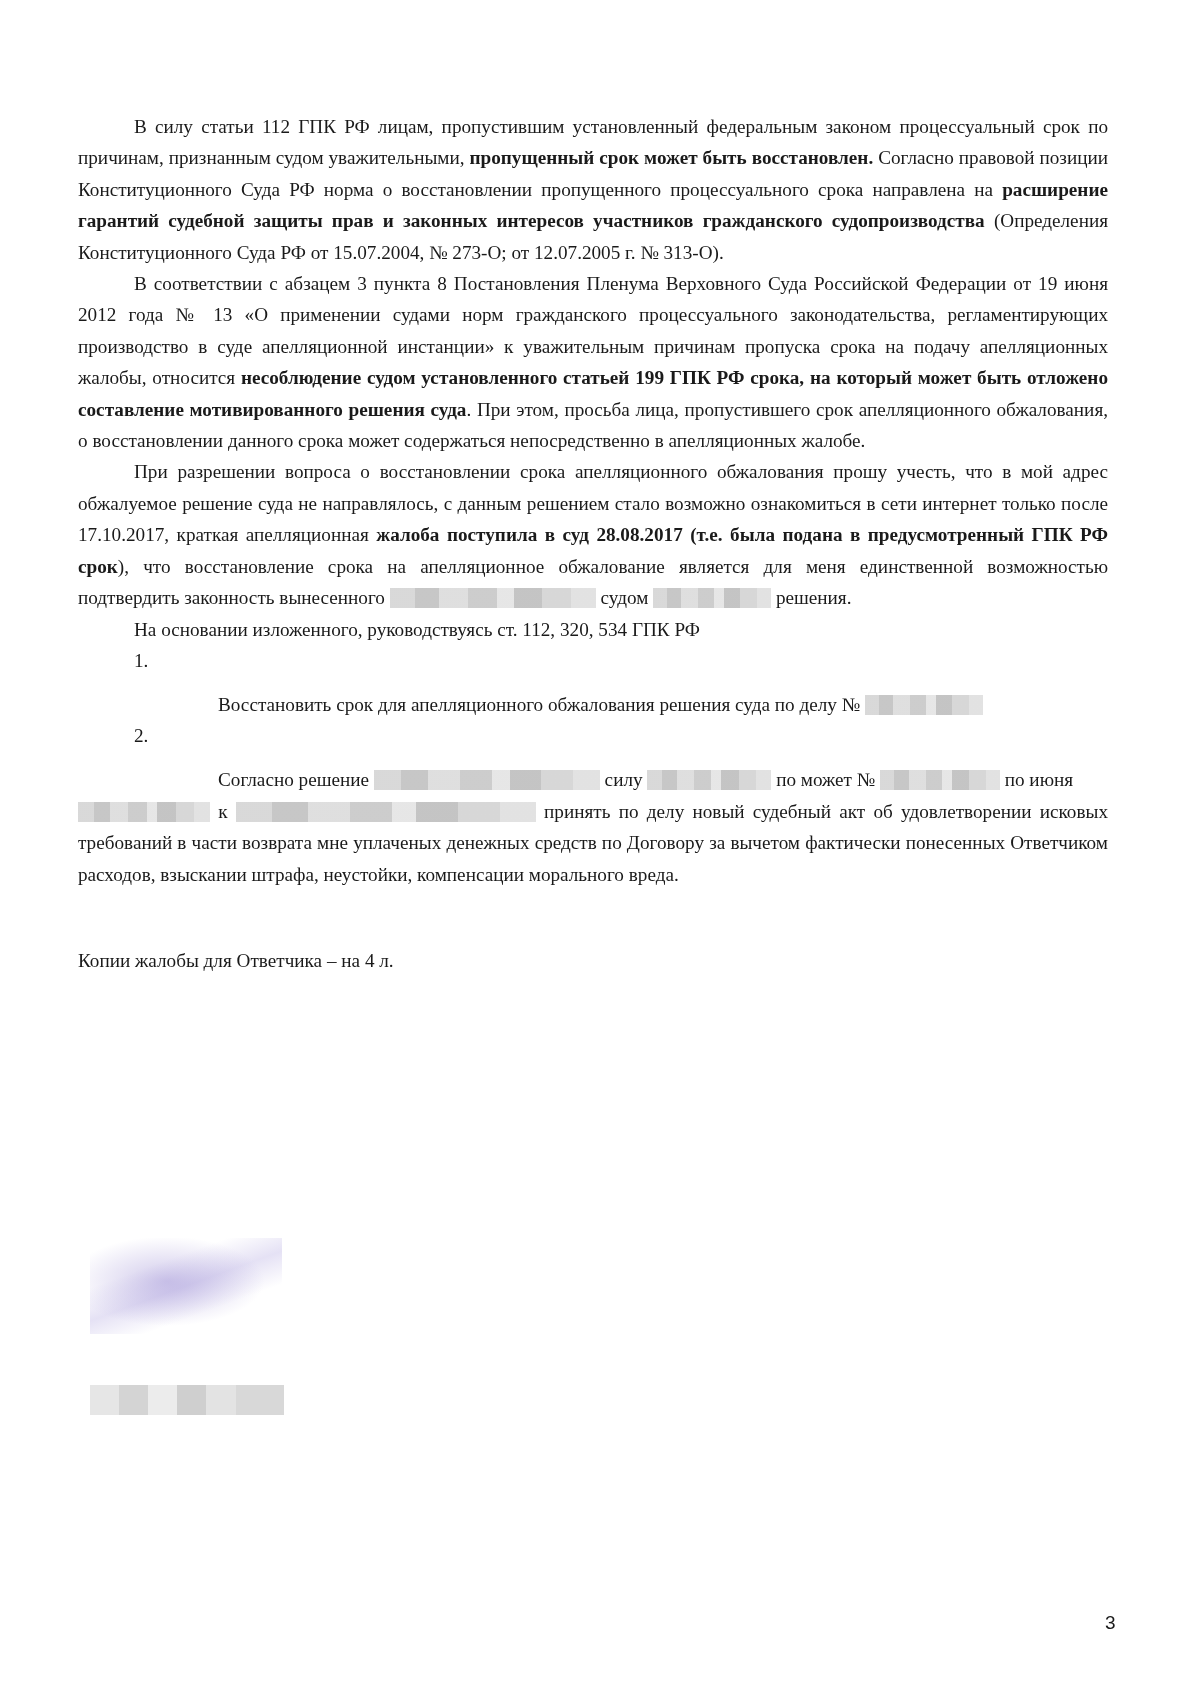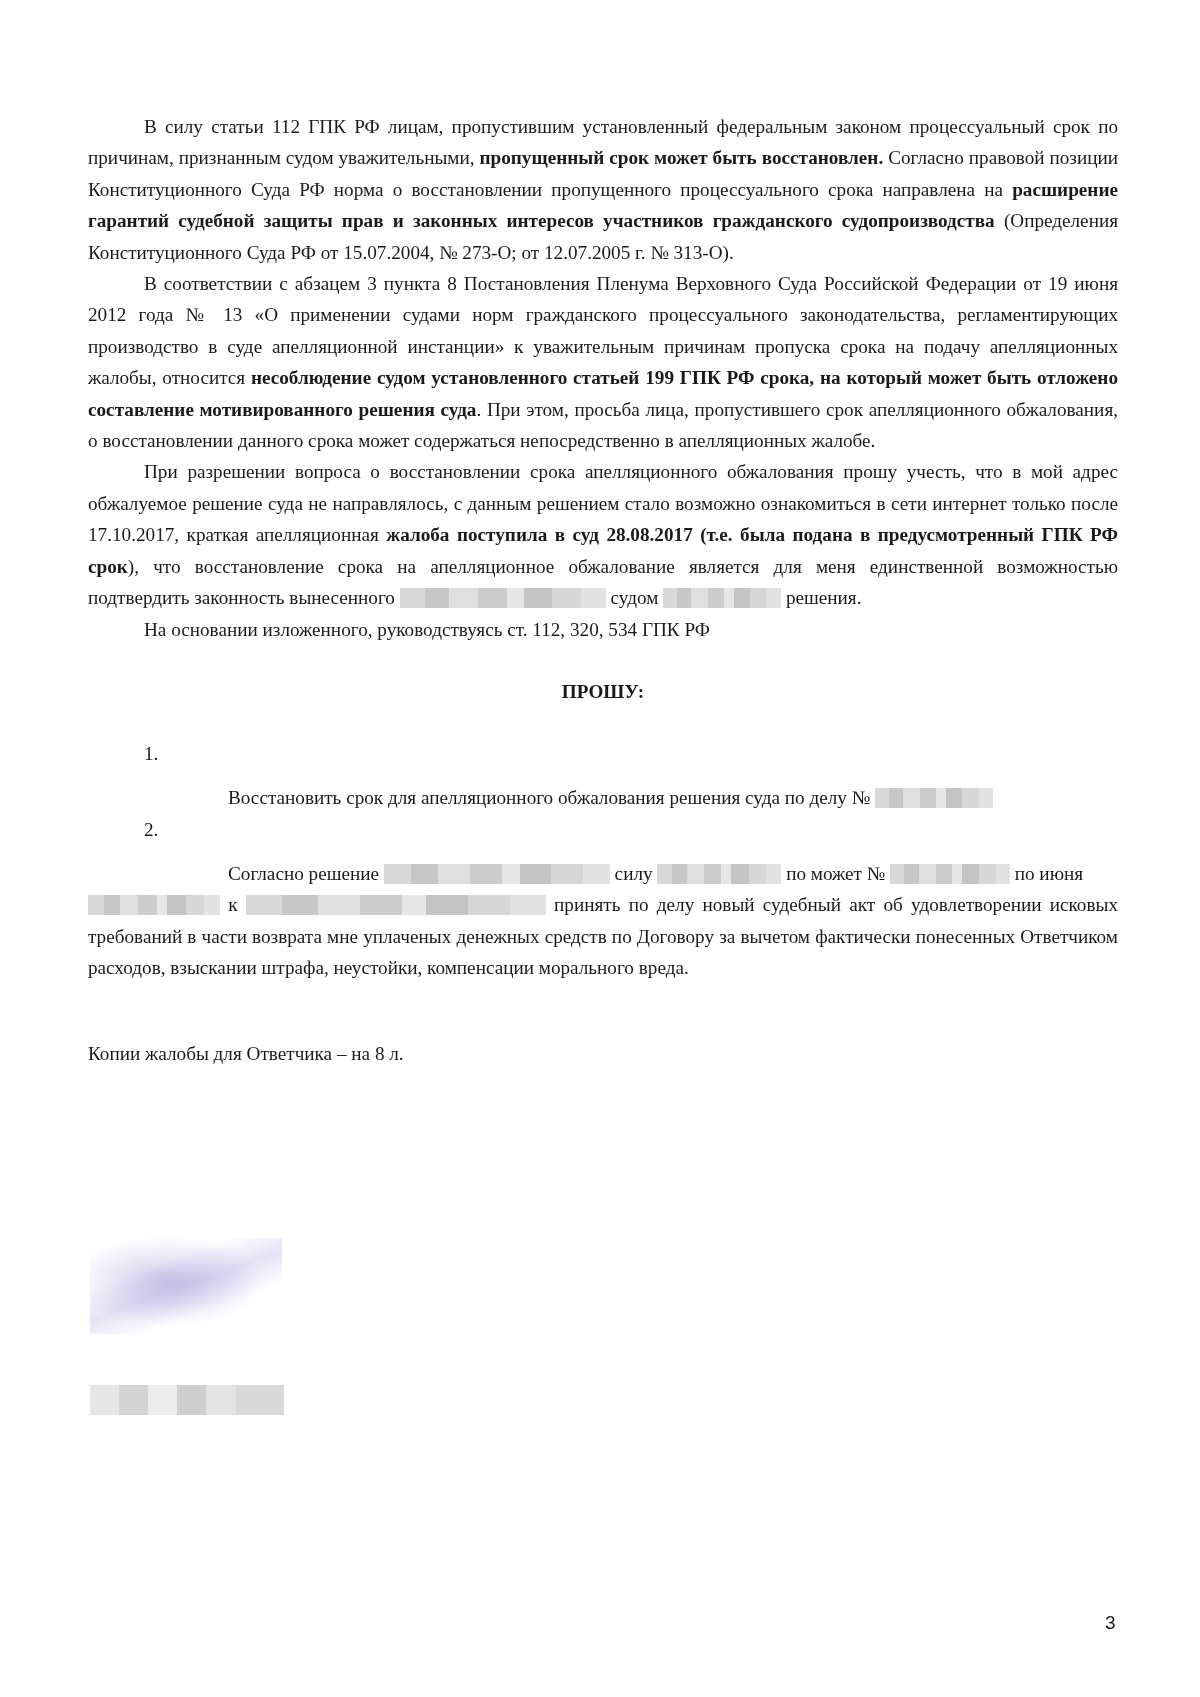--- a/index.html
+++ b/index.html
@@ -1,18 +1,18 @@
 <!DOCTYPE html>
 <html><head>
   <meta charset="utf-8">
   <style>
     html, body { margin: 0; padding: 0; background: #ffffff; }
     body { width: 1200px; height: 1697px; position: relative; overflow: hidden; }
     .page {
-      position: absolute; left: 88px; top: 111px; width: 1030px;
+      position: absolute; left: 78px; top: 111px; width: 1030px;
       font-family: "Liberation Serif", "DejaVu Serif", serif;
       font-size: 19.2px; line-height: 31.4px; color: #1a1a1a;
     }
     p { margin: 0; text-align: justify; }
     .indent { text-indent: 56px; }
     b { font-weight: bold; }
     .redact {
       display: inline-block; height: 20px; vertical-align: -4px;
       background: linear-gradient(90deg,#d2d2d2 0 12%,#bdbdbd 12% 24%,#d9d9d9 24% 38%,#c4c4c4 38% 52%,#e2e2e2 52% 60%,#bababa 60% 74%,#d0d0d0 74% 88%,#dddddd 88% 100%);
       opacity: 0.85;
@@ -44,34 +44,33 @@
 <div class="page">
 
   <p class="indent"><span>В силу статьи 112 ГПК РФ лицам, пропустившим установленный федеральным законом процессуальный срок по причинам, признанным судом уважительными, </span><b>пропущенный срок может быть восстановлен.</b><span> Согласно правовой позиции Конституционного Суда РФ норма о восстановлении пропущенного процессуального срока направлена на </span><b>расширение гарантий судебной защиты прав и законных интересов участников гражданского судопроизводства</b><span> (Определения Конституционного Суда РФ от 15.07.2004, № 273-О; от 12.07.2005 г. № 313-О).</span></p>
 
   <p class="indent"><span>В соответствии с абзацем 3 пункта 8 Постановления Пленума Верховного Суда Российской Федерации от 19 июня 2012 года № 13 «О применении судами норм гражданского процессуального законодательства, регламентирующих производство в суде апелляционной инстанции» к уважительным причинам пропуска срока на подачу апелляционных жалобы, относится </span><b>несоблюдение судом установленного статьей 199 ГПК РФ срока, на который может быть отложено составление мотивированного решения суда</b><span>. При этом, просьба лица, пропустившего срок апелляционного обжалования, о восстановлении данного срока может содержаться непосредственно в апелляционных жалобе.</span></p>
 
   <p class="indent"><span>При разрешении вопроса о восстановлении срока апелляционного обжалования прошу учесть, что в мой адрес обжалуемое решение суда не направлялось, с данным решением стало возможно ознакомиться в сети интернет только после 17.10.2017, краткая апелляционная </span><b>жалоба поступила в суд 28.08.2017 (т.е. была подана в предусмотренный ГПК РФ срок</b><span>), что восстановление срока на апелляционное обжалование является для меня единственной возможностью подтвердить законность вынесенного </span><span class="redact" style="width:206px"></span><span> судом </span><span class="redact" style="width:118px"></span><span> решения.</span></p>
 
   <p class="indent">На основании изложенного, руководствуясь ст. 112, 320, 534 ГПК РФ</p>
 
-  <div class="title">ПРОШУ:</div>
 
   <div class="list-item">
     <span class="list-num">1.</span>
     <span class="list-text"><span>Восстановить срок для апелляционного обжалования решения суда по делу № </span><span class="redact" style="width:118px"></span></span>
   </div>
 
   <div class="list-item">
     <span class="list-num">2.</span>
     <span class="list-text"><span>Согласно решение </span><span class="redact" style="width:226px"></span><span> силу </span><span class="redact" style="width:124px"></span><span> по может № </span><span class="redact" style="width:120px"></span><span> по июня </span></span>
   </div>
   <p class="cont"><span class="redact" style="width:132px"></span><span> к </span><span class="redact" style="width:300px"></span><span> принять по делу новый судебный акт об удовлетворении исковых требований в части возврата мне уплаченых денежных средств по Договору за вычетом фактически понесенных Ответчиком расходов, взыскании штрафа, неустойки, компенсации морального вреда.</span></p>
 
   <div class="gap"></div>
   <div style="height:24px"></div>
-  <p>Копии жалобы для Ответчика – на 8 л.</p>
+  <p>Копии жалобы для Ответчика – на 4 л.</p>
   <div style="height:46px"></div>
 </div>
 
 <div class="sig"></div>
 <div class="name-redact"></div>
 <div class="page-num">3</div>
 
 </body></html>

